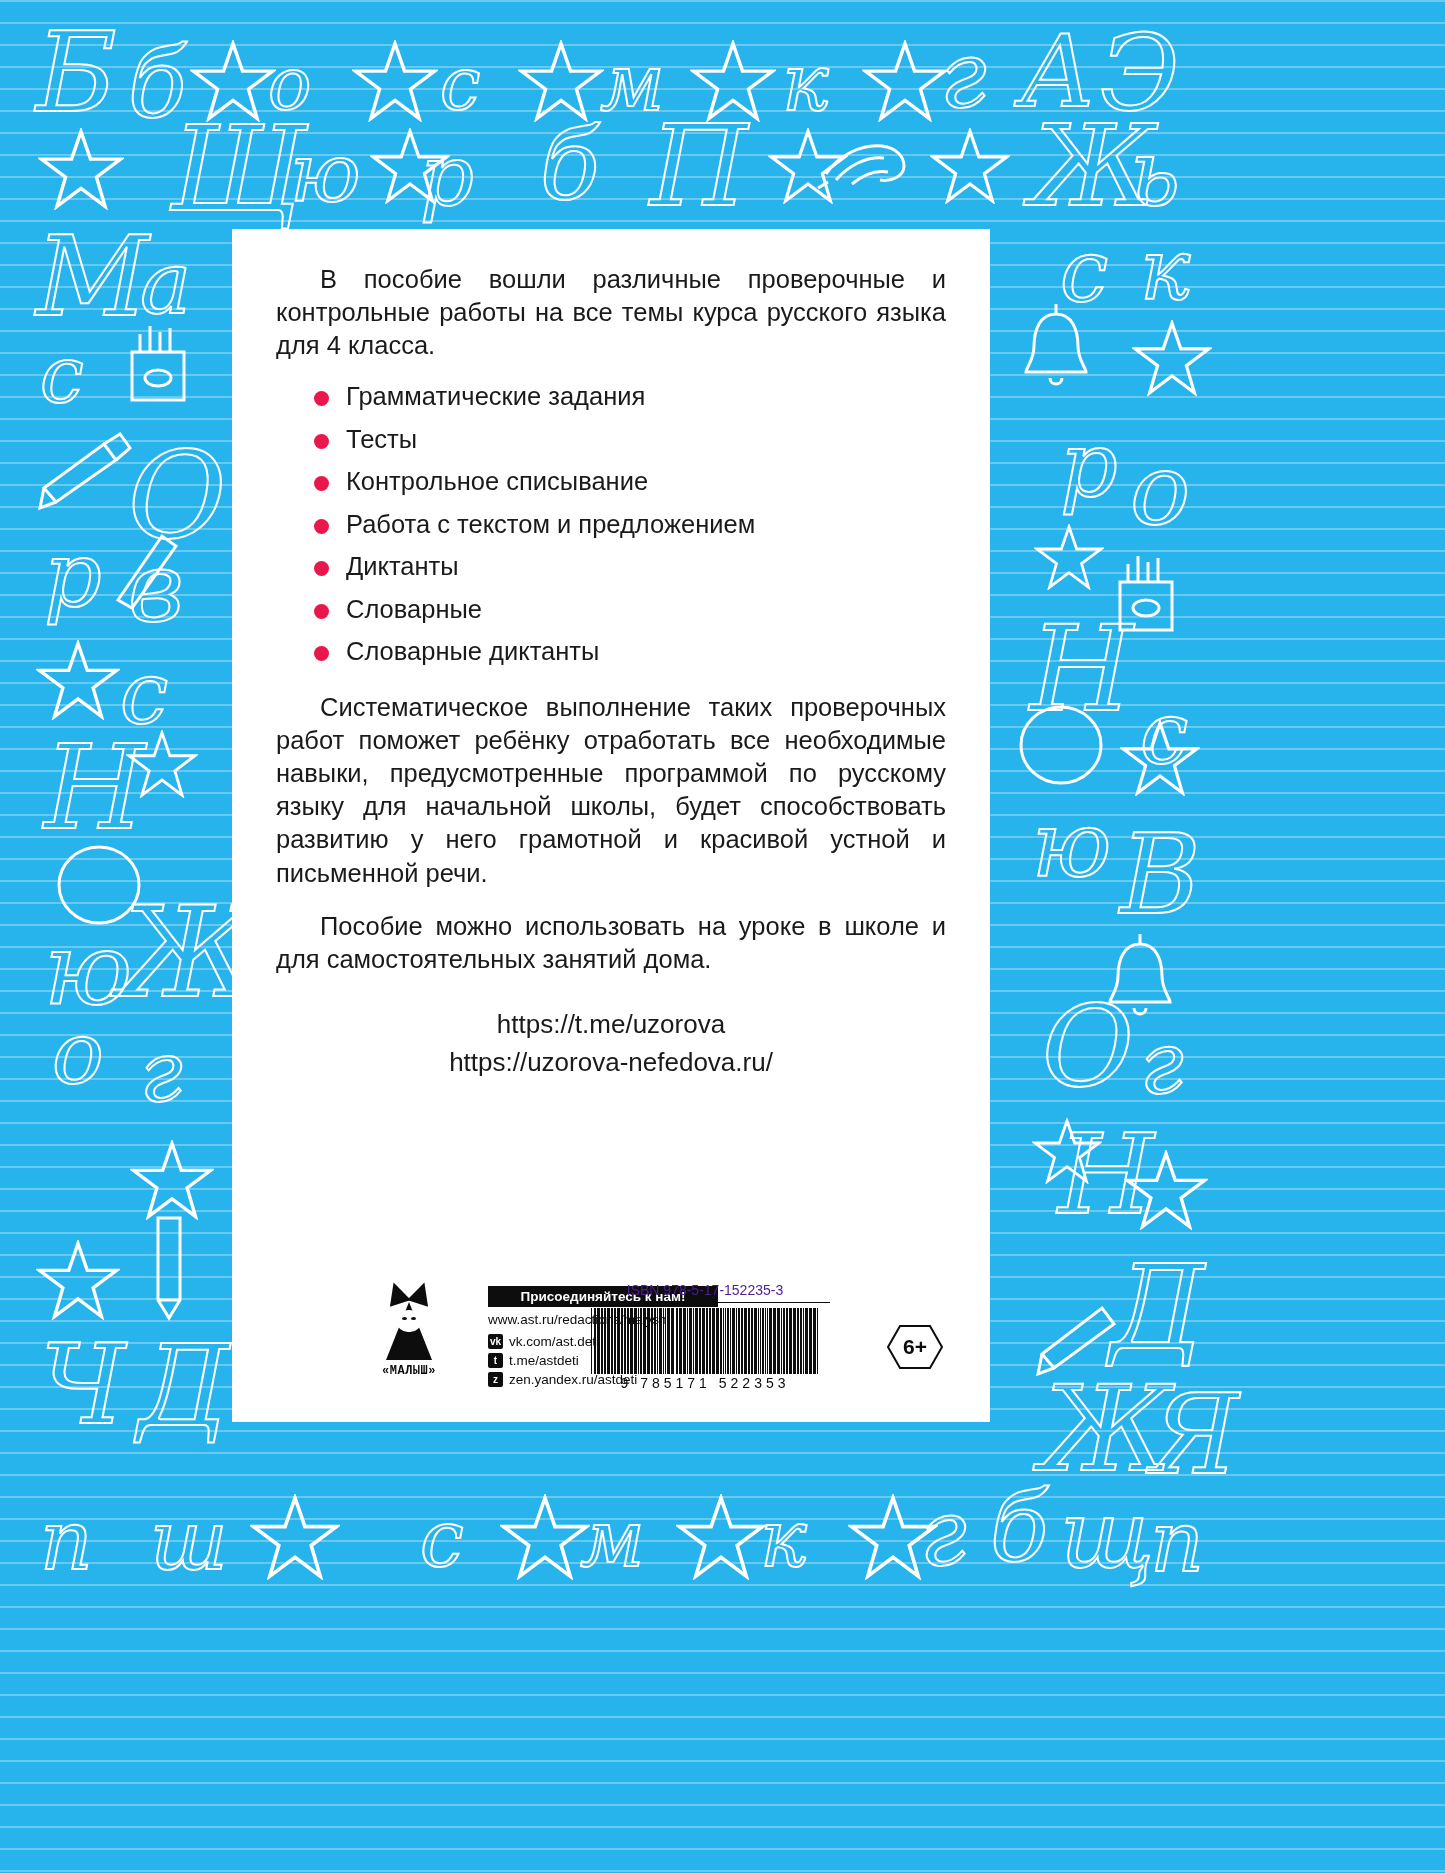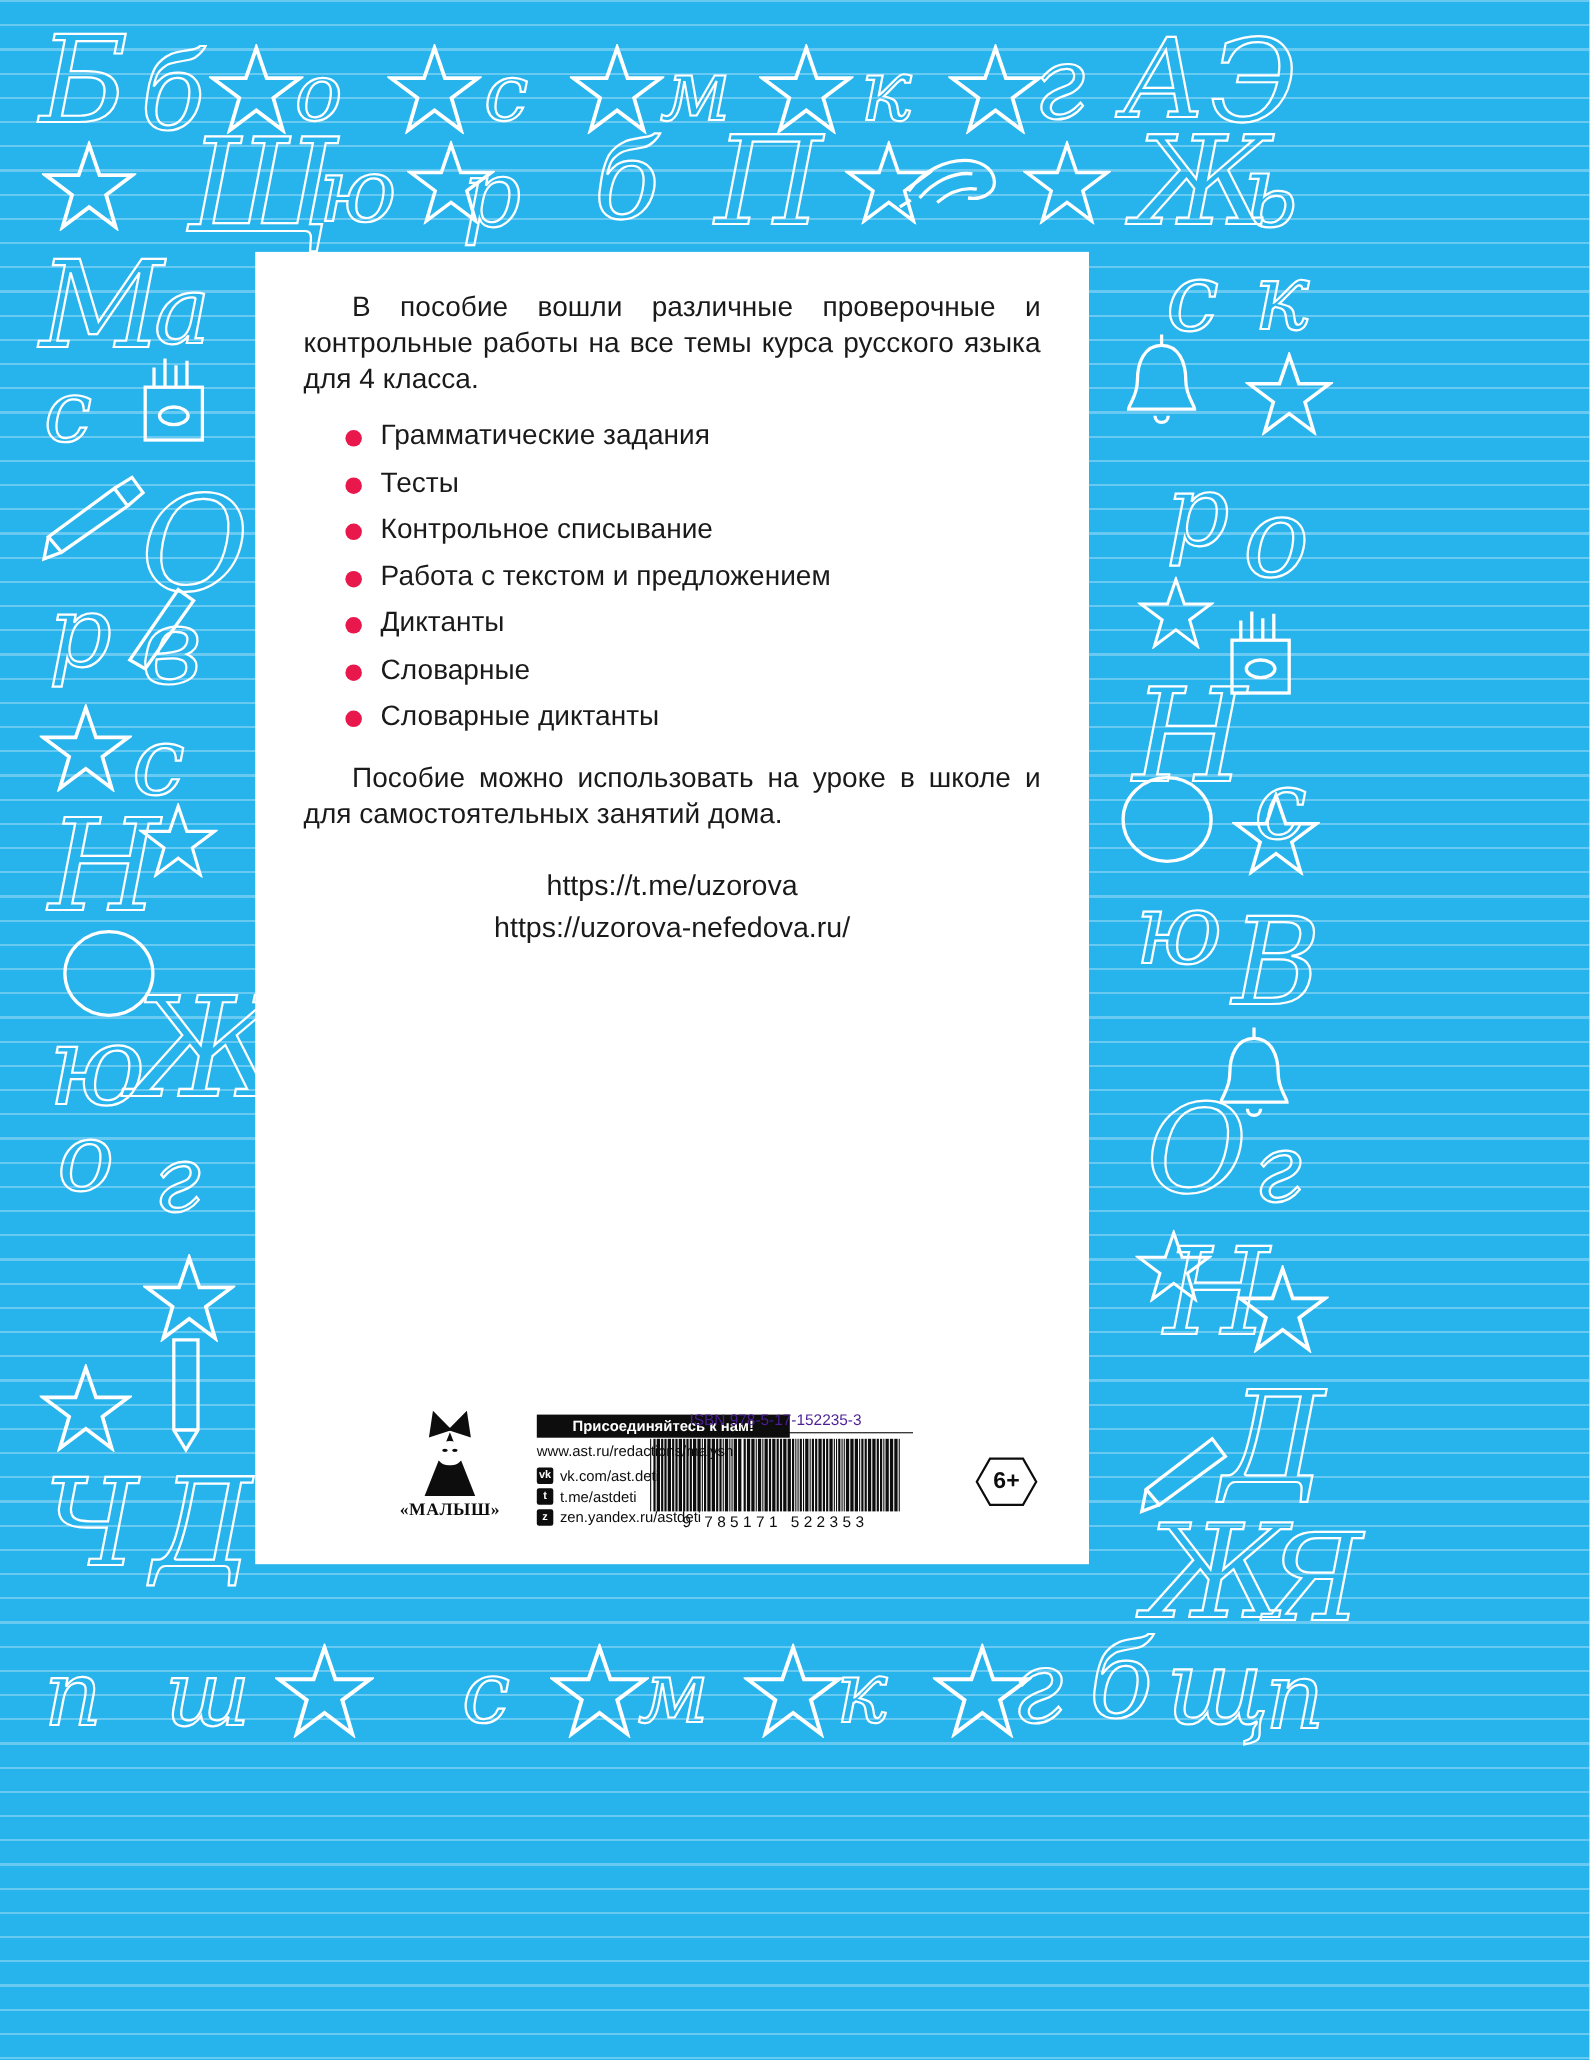--- a/index.html
+++ b/index.html
@@ -152,26 +152,26 @@
   .logo .cat-eye {
     position: absolute;
     top: 7px;
     width: 5px; height: 3px;
     background: #0d0d0d;
     border-radius: 50%;
   }
   .logo .cat-eye.l { left: 5px; }
   .logo .cat-eye.r { left: 14px; }
   .logo-name {
-    font-size: 16px;
+    font-size: 12px;
     font-weight: bold;
     color: #0d0d0d;
     letter-spacing: .5px;
     margin-top: 2px;
-    font-family: Liberation Serif, serif;
+    font-family: Liberation Mono, monospace;
   }
   .social {
     position: absolute;
     left: 212px;
     top: 6px;
     width: 230px;
   }
   .social .banner {
     background: #0d0d0d;
     color: #ffffff;
@@ -521,20 +521,21 @@
     <ul class="bullets">
       <li><span class="dot"></span><span>Грамматические задания</span></li>
       <li><span class="dot"></span><span>Тесты</span></li>
       <li><span class="dot"></span><span>Контрольное списывание</span></li>
       <li><span class="dot"></span><span>Работа с текстом и предложением</span></li>
       <li><span class="dot"></span><span>Диктанты</span></li>
       <li><span class="dot"></span><span>Словарные</span></li>
       <li><span class="dot"></span><span>Словарные диктанты</span></li>
     </ul>
 
+    <p class="para">Систематическое выполнение таких прове­рочных работ поможет ребёнку отработать все необходимые навыки, предусмотренные про­граммой по русскому языку для начальной школы, будет способствовать развитию у него грамотной и красивой устной и письменной речи.</p>
     <p class="para">Пособие можно использовать на уроке в школе и для самостоятельных занятий дома.</p>
 
     <div class="links">
       <div>https://t.me/uzorova</div>
       <div>https://uzorova-nefedova.ru/</div>
     </div>
 
     <div class="footer">
 
       <div class="logo">

